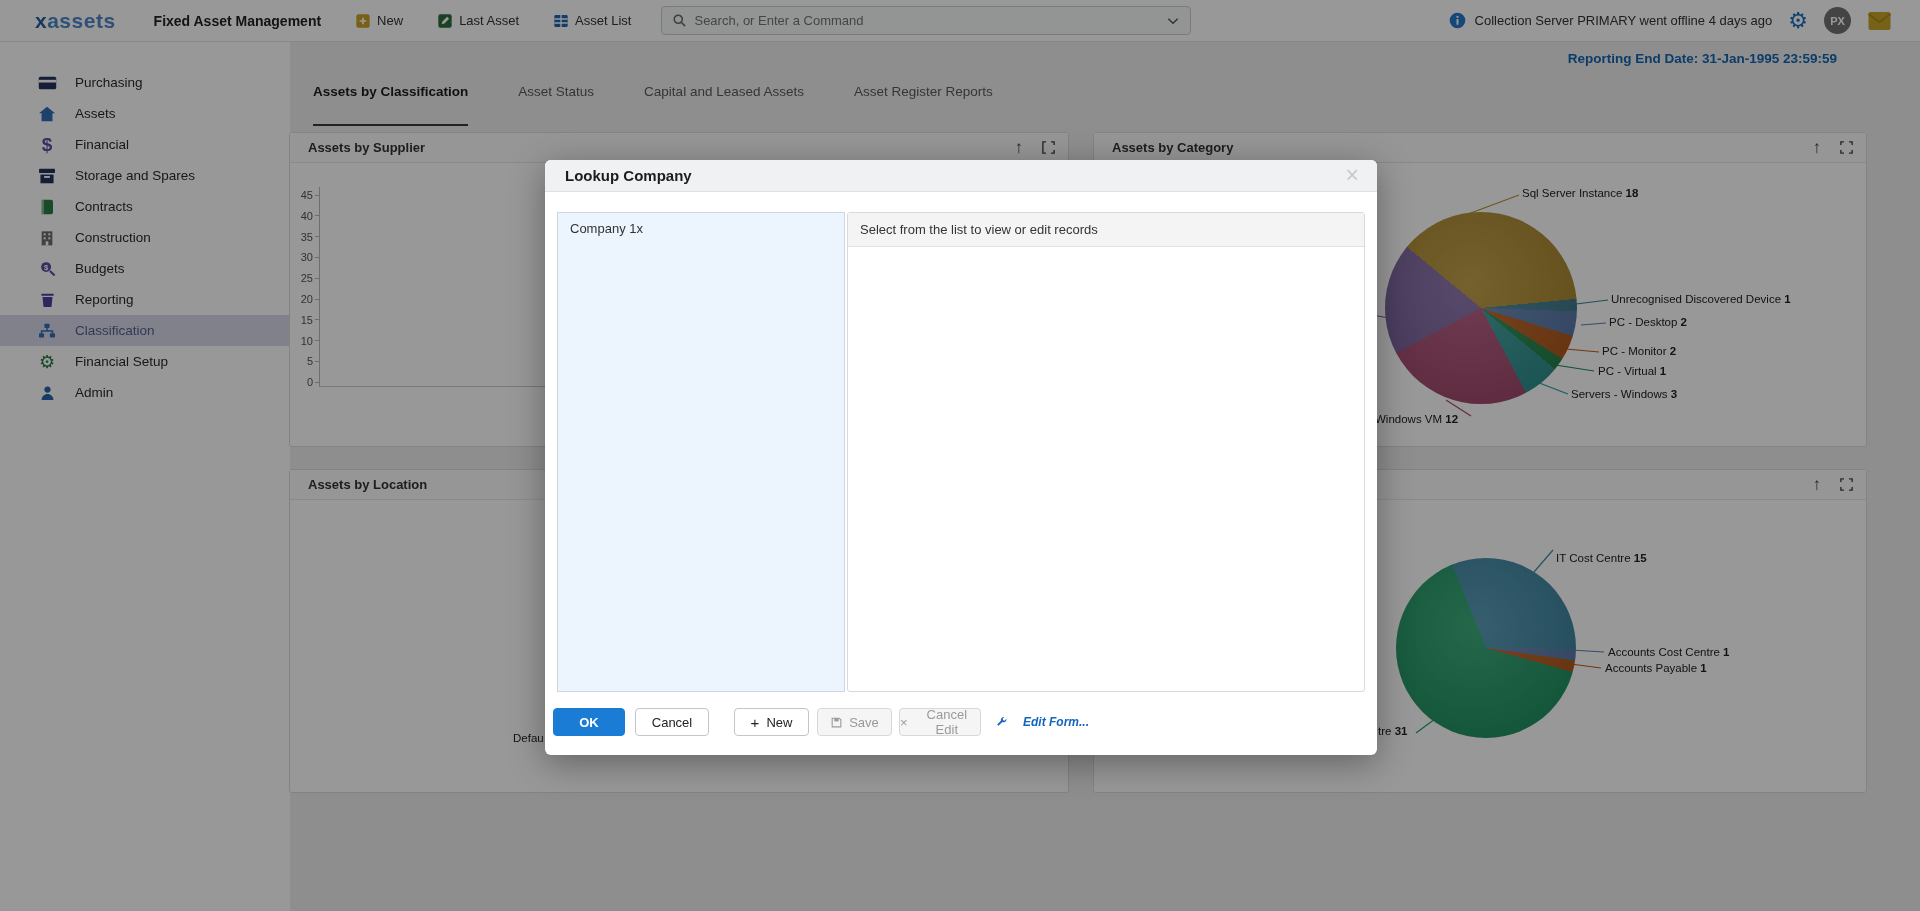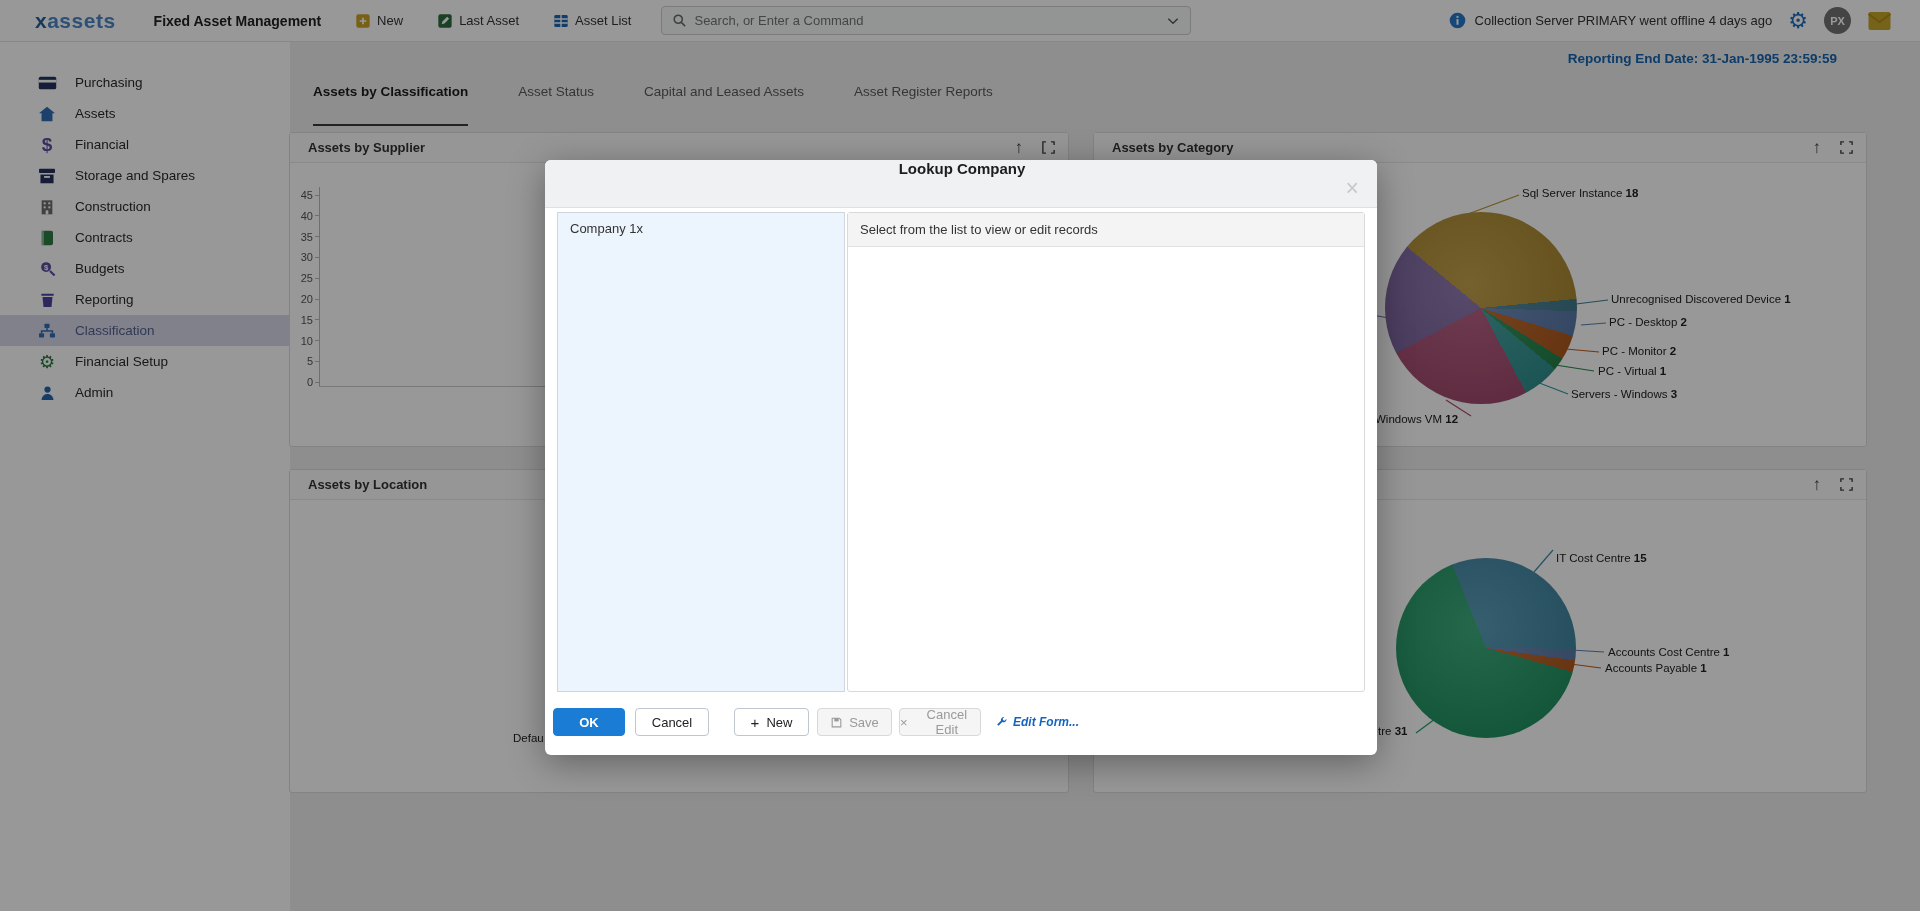--- a/index.html
+++ b/index.html
@@ -42,37 +42,37 @@
 
   .ytick { position:absolute; font-size:11px; color:#555; width:23px; text-align:right; }
   .pie { position:absolute; border-radius:50%; }
   .pie-label { position:absolute; font-size:11.5px; color:#222; white-space:nowrap; }
   .pie-label b { font-weight:bold; }
   .leader { position:absolute; left:0; top:0; pointer-events:none; }
 
   
   #overlay { position:absolute; inset:0; background:rgba(0,0,0,.405); z-index:10; }
   #modal { position:absolute; left:545px; top:160px; width:832px; height:595px; background:#fff; border-radius:6px; box-shadow:0 8px 35px rgba(0,0,0,.35); z-index:20; }
-  #modal-h { height:48px; background:#f0f1f3; border-bottom:1px solid #e0e0e0; border-radius:6px 6px 0 0; display:flex; align-items:center; padding:0 18px 0 20px;flex-direction:column; }
+  #modal-h { height:32px; background:#f0f1f3; border-bottom:1px solid #e0e0e0; border-radius:6px 6px 0 0; display:flex; align-items:center; padding:0 18px 0 20px; }
   #modal-h .mt { font-size:15px; font-weight:bold; color:#1d1d1d; }
   #modal-close { margin-left:auto; font-size:23px; color:#c9c9c9; cursor:pointer; line-height:1; }
   #m-list { position:absolute; left:12px; top:52px; width:288px; height:480px; background:#ecf4fd; border:1px solid #cfd6df; border-radius:0; overflow:hidden; }
   .m-list-item { padding:8px 12px; font-size:13px; color:#333; cursor:pointer; }
   #m-detail { position:absolute; left:302px; top:52px; width:518px; height:480px; background:#fff; border:1px solid #d9d9d9; border-radius:3px; }
   #m-detail-h { height:34px; background:#f4f4f4; border-bottom:1px solid #e2e2e2; display:flex; align-items:center; padding:0 12px; font-size:13px; color:#333; }
   #m-footer { position:absolute; left:8px; top:548px; display:flex; align-items:center; }
   .btn { height:28px; border-radius:4px; font-size:13px; display:flex; align-items:center; justify-content:center; cursor:pointer; font-family:inherit; }
   #btn-ok { width:72px; background:#1b7cd6; color:#fff; font-weight:bold; border:1px solid #1b7cd6; }
   .btn-plain { background:#fff; border:1px solid #c0c6cd; color:#222; }
   .btn-dis { background:#f5f5f5; border:1px solid #d8d8d8; color:#9a9a9a; cursor:default; gap:6px; }
   #btn-cancel { width:74px; margin-left:10px; }
   #btn-new { width:75px; margin-left:25px; gap:7px; }
   #btn-save { width:75px; margin-left:8px; }
   #btn-canceledit { width:82px; margin-left:7px; }
-  #editform { margin-left:14px; display:flex; align-items:center; gap:5px; color:#1565c0; font-size:12px; font-style:italic; font-weight:bold; cursor:pointer; }
+  #editform { margin-left:14px; display:flex; align-items:center; gap:15px; color:#1565c0; font-size:12px; font-style:italic; font-weight:bold; cursor:pointer; }
 </style>
 </head>
 <body>
 
 <div id="topbar">
   <div id="logo"><span class="lx">x</span><span class="lr">assets</span></div>
   <div id="apptitle">Fixed Asset Management</div>
 
   <div class="tb-act">
     <svg width="16" height="16" viewBox="0 0 24 24">
@@ -151,44 +151,44 @@
     </div>
     <div class="sb-item">
       <span class="ic">
         <svg width="18" height="16" viewBox="0 0 24 22">
           <rect x="1" y="1" width="22" height="6" rx="1" fill="#26335d"></rect>
           <path d="M3 9h18v12H3z" fill="#26335d"></path>
           <rect x="8" y="11" width="8" height="2.6" fill="#fff"></rect>
         </svg>
       </span>
       <span>Storage and Spares</span>
+    </div>
+    <div class="sb-item">
+      <span class="ic">
+        <svg width="16" height="16" viewBox="0 0 24 24">
+          <path d="M4 1h14a3 3 0 0 1 3 3v16a3 3 0 0 1-3 3H4z" fill="#2e7d43"></path>
+          <rect x="4" y="1" width="3.4" height="22" fill="#fff" opacity=".45"></rect>
+        </svg>
+      </span>
+      <span>Contracts</span>
     </div>
     <div class="sb-item">
       <span class="ic">
         <svg width="16" height="16" viewBox="0 0 24 24">
           <rect x="4" y="2" width="16" height="21" fill="#6d6d6d"></rect>
           <g fill="#fff">
             <rect x="7" y="5" width="3" height="3"></rect>
             <rect x="14" y="5" width="3" height="3"></rect>
             <rect x="7" y="11" width="3" height="3"></rect>
             <rect x="14" y="11" width="3" height="3"></rect>
             <rect x="10" y="17" width="4" height="6"></rect>
           </g>
         </svg>
       </span>
       <span>Construction</span>
-    </div>
-    <div class="sb-item">
-      <span class="ic">
-        <svg width="16" height="16" viewBox="0 0 24 24">
-          <path d="M4 1h14a3 3 0 0 1 3 3v16a3 3 0 0 1-3 3H4z" fill="#2e7d43"></path>
-          <rect x="4" y="1" width="3.4" height="22" fill="#fff" opacity=".45"></rect>
-        </svg>
-      </span>
-      <span>Contracts</span>
     </div>
     <div class="sb-item">
       <span class="ic">
         <svg width="17" height="17" viewBox="0 0 24 24">
           <circle cx="10" cy="10" r="7" fill="#5b4ea0"></circle>
           <text x="10" y="14" font-size="11" font-family="sans-serif" font-weight="bold" fill="#fff" text-anchor="middle">$</text>
           <path d="M15.5 15.5L22 22" stroke="#5b4ea0" stroke-width="3"></path>
         </svg>
       </span>
       <span>Budgets</span>

